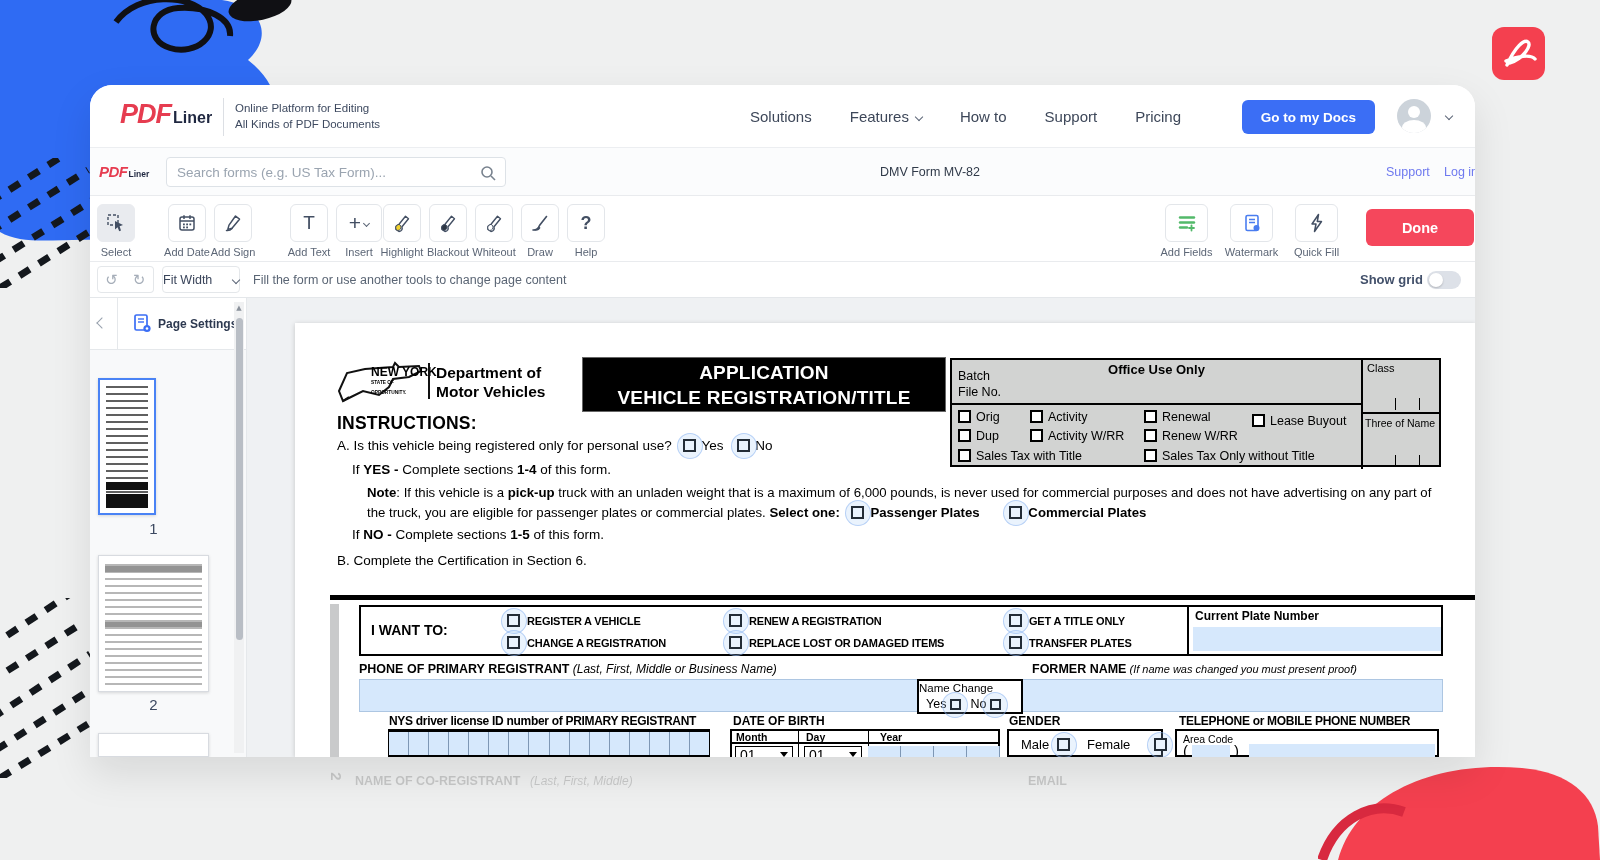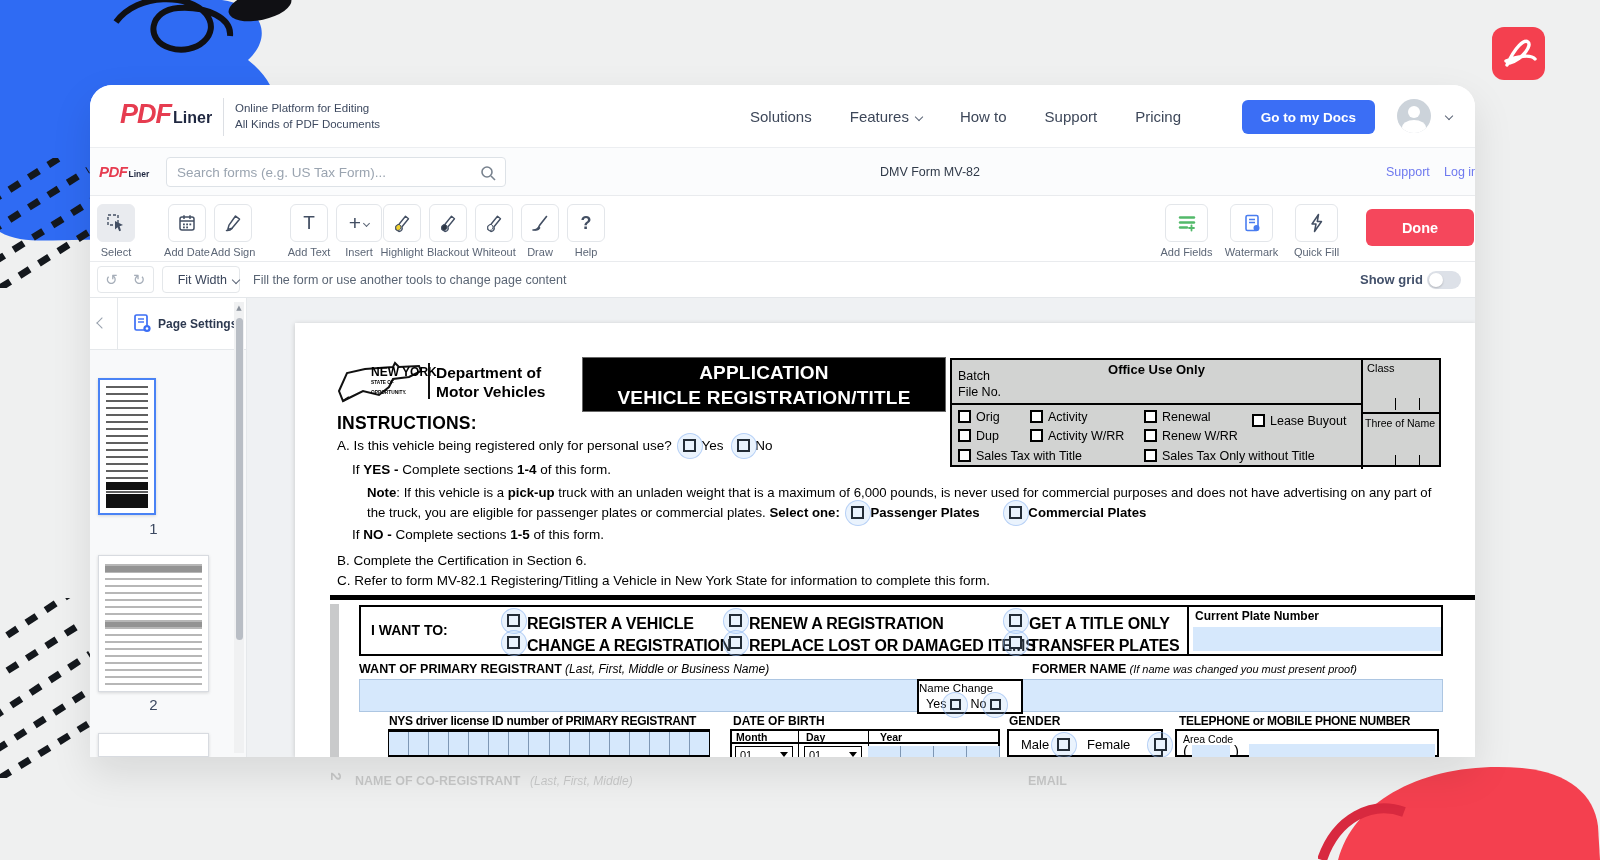--- a/index.html
+++ b/index.html
@@ -41,21 +41,21 @@
   .tb{width:38px;height:38px;border:1px solid #e3e6ea;border-radius:6px;background:#fff;display:flex;align-items:center;justify-content:center;font-size:19px;color:#434f63}
   .tb.active{background:#e9ebef;border-color:#e9ebef}
   .tb.wide{width:46px}
   .tl{position:absolute;top:42px;left:50%;transform:translateX(-50%);white-space:nowrap;font-size:11px;color:#5c6676}
   .tico{font-size:19px;font-weight:500;color:#434f63}
   .qmark{font-size:18px;font-weight:700;color:#434f63}
   #done{left:1276px;top:13px;width:108px;height:37px;background:#f5475c;border-radius:6px;color:#fff;font-size:14.5px;font-weight:700;display:flex;align-items:center;justify-content:center}
   
   #viewbar{left:0;top:177px;width:100%;height:36px;background:#fff;border-bottom:1px solid #e4e7ea}
   .vbtn{top:4px;width:29px;height:27px;border:1px solid #e4e7ea;background:#fff;display:flex;align-items:center;justify-content:center;color:#a6aeb9;font-family:"DejaVu Sans",sans-serif;font-size:15px}
-  #fitw{left:72px;top:4px;width:78px;height:27px;border:1px solid #e4e7ea;border-radius:4px;display:flex;align-items:center;justify-content:flex-end;font-size:12.5px;color:#39445a;gap:4px}
+  #fitw{left:72px;top:4px;width:78px;height:27px;border:1px solid #e4e7ea;border-radius:4px;display:flex;align-items:center;justify-content:space-between;font-size:12.5px;color:#39445a;gap:4px}
   #hint{left:163px;top:11px;font-size:12.5px;color:#5a6574}
   #grid-label{left:1270px;top:10px;font-size:13px;font-weight:700;color:#42506a}
   #grid-toggle{left:1337px;top:9px;width:34px;height:18px;border-radius:9px;background:#dde1e8}
   #grid-toggle .knob{position:absolute;left:2px;top:2px;width:14px;height:14px;border-radius:50%;background:#fff;box-shadow:0 1px 2px rgba(0,0,0,.2)}
   
   #content{left:0;top:213px;width:100%;height:459px;background:#eff1f3}
   #sidebar{left:0;top:0;width:157px;height:459px;background:#f8f9fa;border-right:1px solid #e5e8eb}
   #sb-hdr{left:0;top:0;width:100%;height:52px;background:#fff;border-bottom:1px solid #e5e8eb}
   #sb-collapse{left:8px;top:21px;width:8px;height:8px;border-left:1.8px solid #97a1ad;border-bottom:1.8px solid #97a1ad;transform:rotate(45deg)}
   #sb-vline{left:27px;top:0;width:1px;height:52px;background:#e5e8eb}
@@ -85,35 +85,35 @@
   .oitem .cb{margin-right:5px}
   #office-right{position:absolute;left:409px;top:0;width:80px;height:109px;border-left:2px solid #000}
   #office-right .cell1{position:absolute;left:0;top:0;width:100%;height:54px;border-bottom:2px solid #000}
   .tick{position:absolute;bottom:2px;width:0;height:12px;border-left:1.5px solid #000}
   #instructions{left:42px;top:90px;font-size:17.5px;font-weight:800;letter-spacing:.2px}
   .fline{position:absolute;font-size:13.5px;white-space:nowrap}
   #note{left:72px;top:160px;width:1080px;font-size:13.2px;line-height:20px;white-space:normal}
   #rule{left:35px;top:272px;width:1145px;height:5px;background:#000}
   #secbar{left:35px;top:281px;width:9px;height:153px;background:#c9cacb}
   #want{left:64px;top:282px;width:1084px;height:51px;border:2px solid #000}
-  .wlabel{position:absolute;font-size:16px;font-weight:700;letter-spacing:-.2px;white-space:nowrap}
+  .wlabel{position:absolute;font-size:11px;font-weight:700;letter-spacing:-.2px;white-space:nowrap}
   .wcb{position:absolute}
   #plate-cell{position:absolute;left:826px;top:0;width:256px;height:47px;border-left:2px solid #000}
   #bluebar{left:64px;top:356px;width:1084px;height:33px;background:#d6e8fc;border:1px solid #adc6e2}
   #ncbox{position:absolute;left:557px;top:-1px;width:106px;height:35px;background:#fff;border:2px solid #000}
   #ncbox .r1{position:absolute;left:0;top:1px;width:100%;font-size:11.5px}
   #ncbox .r2{position:absolute;left:7px;top:16px;font-size:12.5px;white-space:nowrap}
   .dlabel{position:absolute;font-size:12px;font-weight:800;letter-spacing:-.3px;white-space:nowrap}
   #lic{left:93px;top:406px;width:322px;height:28px;border:1px solid #000;border-top:3px solid #000;border-bottom:2px solid #000;background:#d6e8fc;display:flex}
   #lic i{flex:1;border-right:1px solid #7e97b5}
   #lic i:last-child{border-right:0}
   #dob{left:435px;top:406px;width:270px;height:30px;border:2px solid #000;font-size:10.5px}
   #dob .dhdr{position:absolute;left:0;top:0;width:100%;height:13px;border-bottom:2px solid #000;font-weight:700}
   #dob .col{position:absolute;top:0;height:100%;border-left:1.5px solid #000}
-  .sel{position:absolute;height:17px;width:58px;background:#fff;border:1.5px solid #000;display:flex;align-items:center;justify-content:space-between;padding:0 4px;font-size:11px}
+  .sel{position:absolute;height:17px;width:58px;background:#fff;border:1.5px solid #000;display:flex;align-items:center;justify-content:space-between;padding:0 4px;font-size:14px}
   .tri{width:0;height:0;border-left:4px solid transparent;border-right:4px solid transparent;border-top:5px solid #000}
   #dob .years{position:absolute;left:136px;top:15px;width:132px;height:15px;background:#d6e8fc;display:flex}
   #dob .years i{flex:1;border-right:1px solid #7e97b5}
   #gender-box{left:712px;top:406px;width:156px;height:28px;border:2px solid #000;font-size:13px}
   #phone-box{left:880px;top:406px;width:264px;height:28px;border:2px solid #000}
   
   #ghost{left:330px;top:760px;width:1150px;height:70px;opacity:.16;color:#000}
   #ghost .rot{position:absolute;left:2px;top:8px;font-size:15px;font-weight:700;transform:rotate(90deg)}
 </style>
 </head>
@@ -442,21 +442,20 @@
       </div>
       <div id="note" class="abs">
         <span class="fb">Note</span><span>: If this vehicle is a </span><span class="fb">pick-up</span><span> truck with an unladen weight that is a maximum of 6,000 pounds, is never used for commercial purposes and does not have advertising on any part of the truck, you are eligible for passenger plates or commercial plates. </span><span class="fb">Select one:</span>
         <i class="cb hl" style="margin:0 6px 0 8px"></i><span class="fb">Passenger Plates</span>
         <i class="cb hl" style="margin:0 6px 0 26px"></i><span class="fb">Commercial Plates</span>
       </div>
       <div class="fline" style="left:57px;top:204px">
         <span>If </span><span class="fb">NO - </span><span>Complete sections </span><span class="fb">1-5</span><span> of this form.</span>
       </div>
       <div class="fline" style="left:42px;top:230px">B. Complete the Certification in Section 6.</div>
-      <div class="fline" style="left:42px;top:250px">C. Refer to form MV-82.1 Registering/Titling a Vehicle in New York State for information to complete this form.</div>
 
       <div id="rule" class="abs"></div>
       <div id="secbar" class="abs"></div>
 
       <div id="want" class="abs">
         <div class="abs" style="left:10px;top:15px;font-size:14px;font-weight:800">I WANT TO:</div>
         <i class="cb hl wcb" style="left:146px;top:7px"></i>
         <span class="wlabel" style="left:166px;top:8px">REGISTER A VEHICLE</span>
         <i class="cb hl wcb" style="left:146px;top:29px"></i>
         <span class="wlabel" style="left:166px;top:30px">CHANGE A REGISTRATION</span>
@@ -468,21 +467,21 @@
         <span class="wlabel" style="left:668px;top:8px">GET A TITLE ONLY</span>
         <i class="cb hl wcb" style="left:648px;top:29px"></i>
         <span class="wlabel" style="left:668px;top:30px">TRANSFER PLATES</span>
         <div id="plate-cell">
           <span class="abs" style="left:6px;top:2px;font-size:12px;font-weight:700">Current Plate Number</span>
           <div class="bfield" style="left:4px;top:20px;width:248px;height:24px"></div>
         </div>
       </div>
 
       <div class="abs" style="left:64px;top:339px;font-size:12.5px;white-space:nowrap">
-        <span class="fb">WANT OF PRIMARY REGISTRANT</span><span class="it" style="font-size:12px"> (Last, First, Middle or Business Name)</span>
+        <span class="fb">PHONE OF PRIMARY REGISTRANT</span><span class="it" style="font-size:12px"> (Last, First, Middle or Business Name)</span>
       </div>
       <div class="abs" style="left:737px;top:339px;font-size:12.5px;white-space:nowrap">
         <span class="fb">FORMER NAME</span><span class="it" style="font-size:11px"> (If name was changed you must present proof)</span>
       </div>
       <div id="bluebar" class="abs">
         <div id="ncbox">
           <div class="r1">Name Change</div>
           <div class="r2">
             <span>Yes</span> <i class="cb hl" style="width:11px;height:11px"></i>
             <span style="margin-left:6px">No</span> <i class="cb hl" style="width:11px;height:11px"></i>

